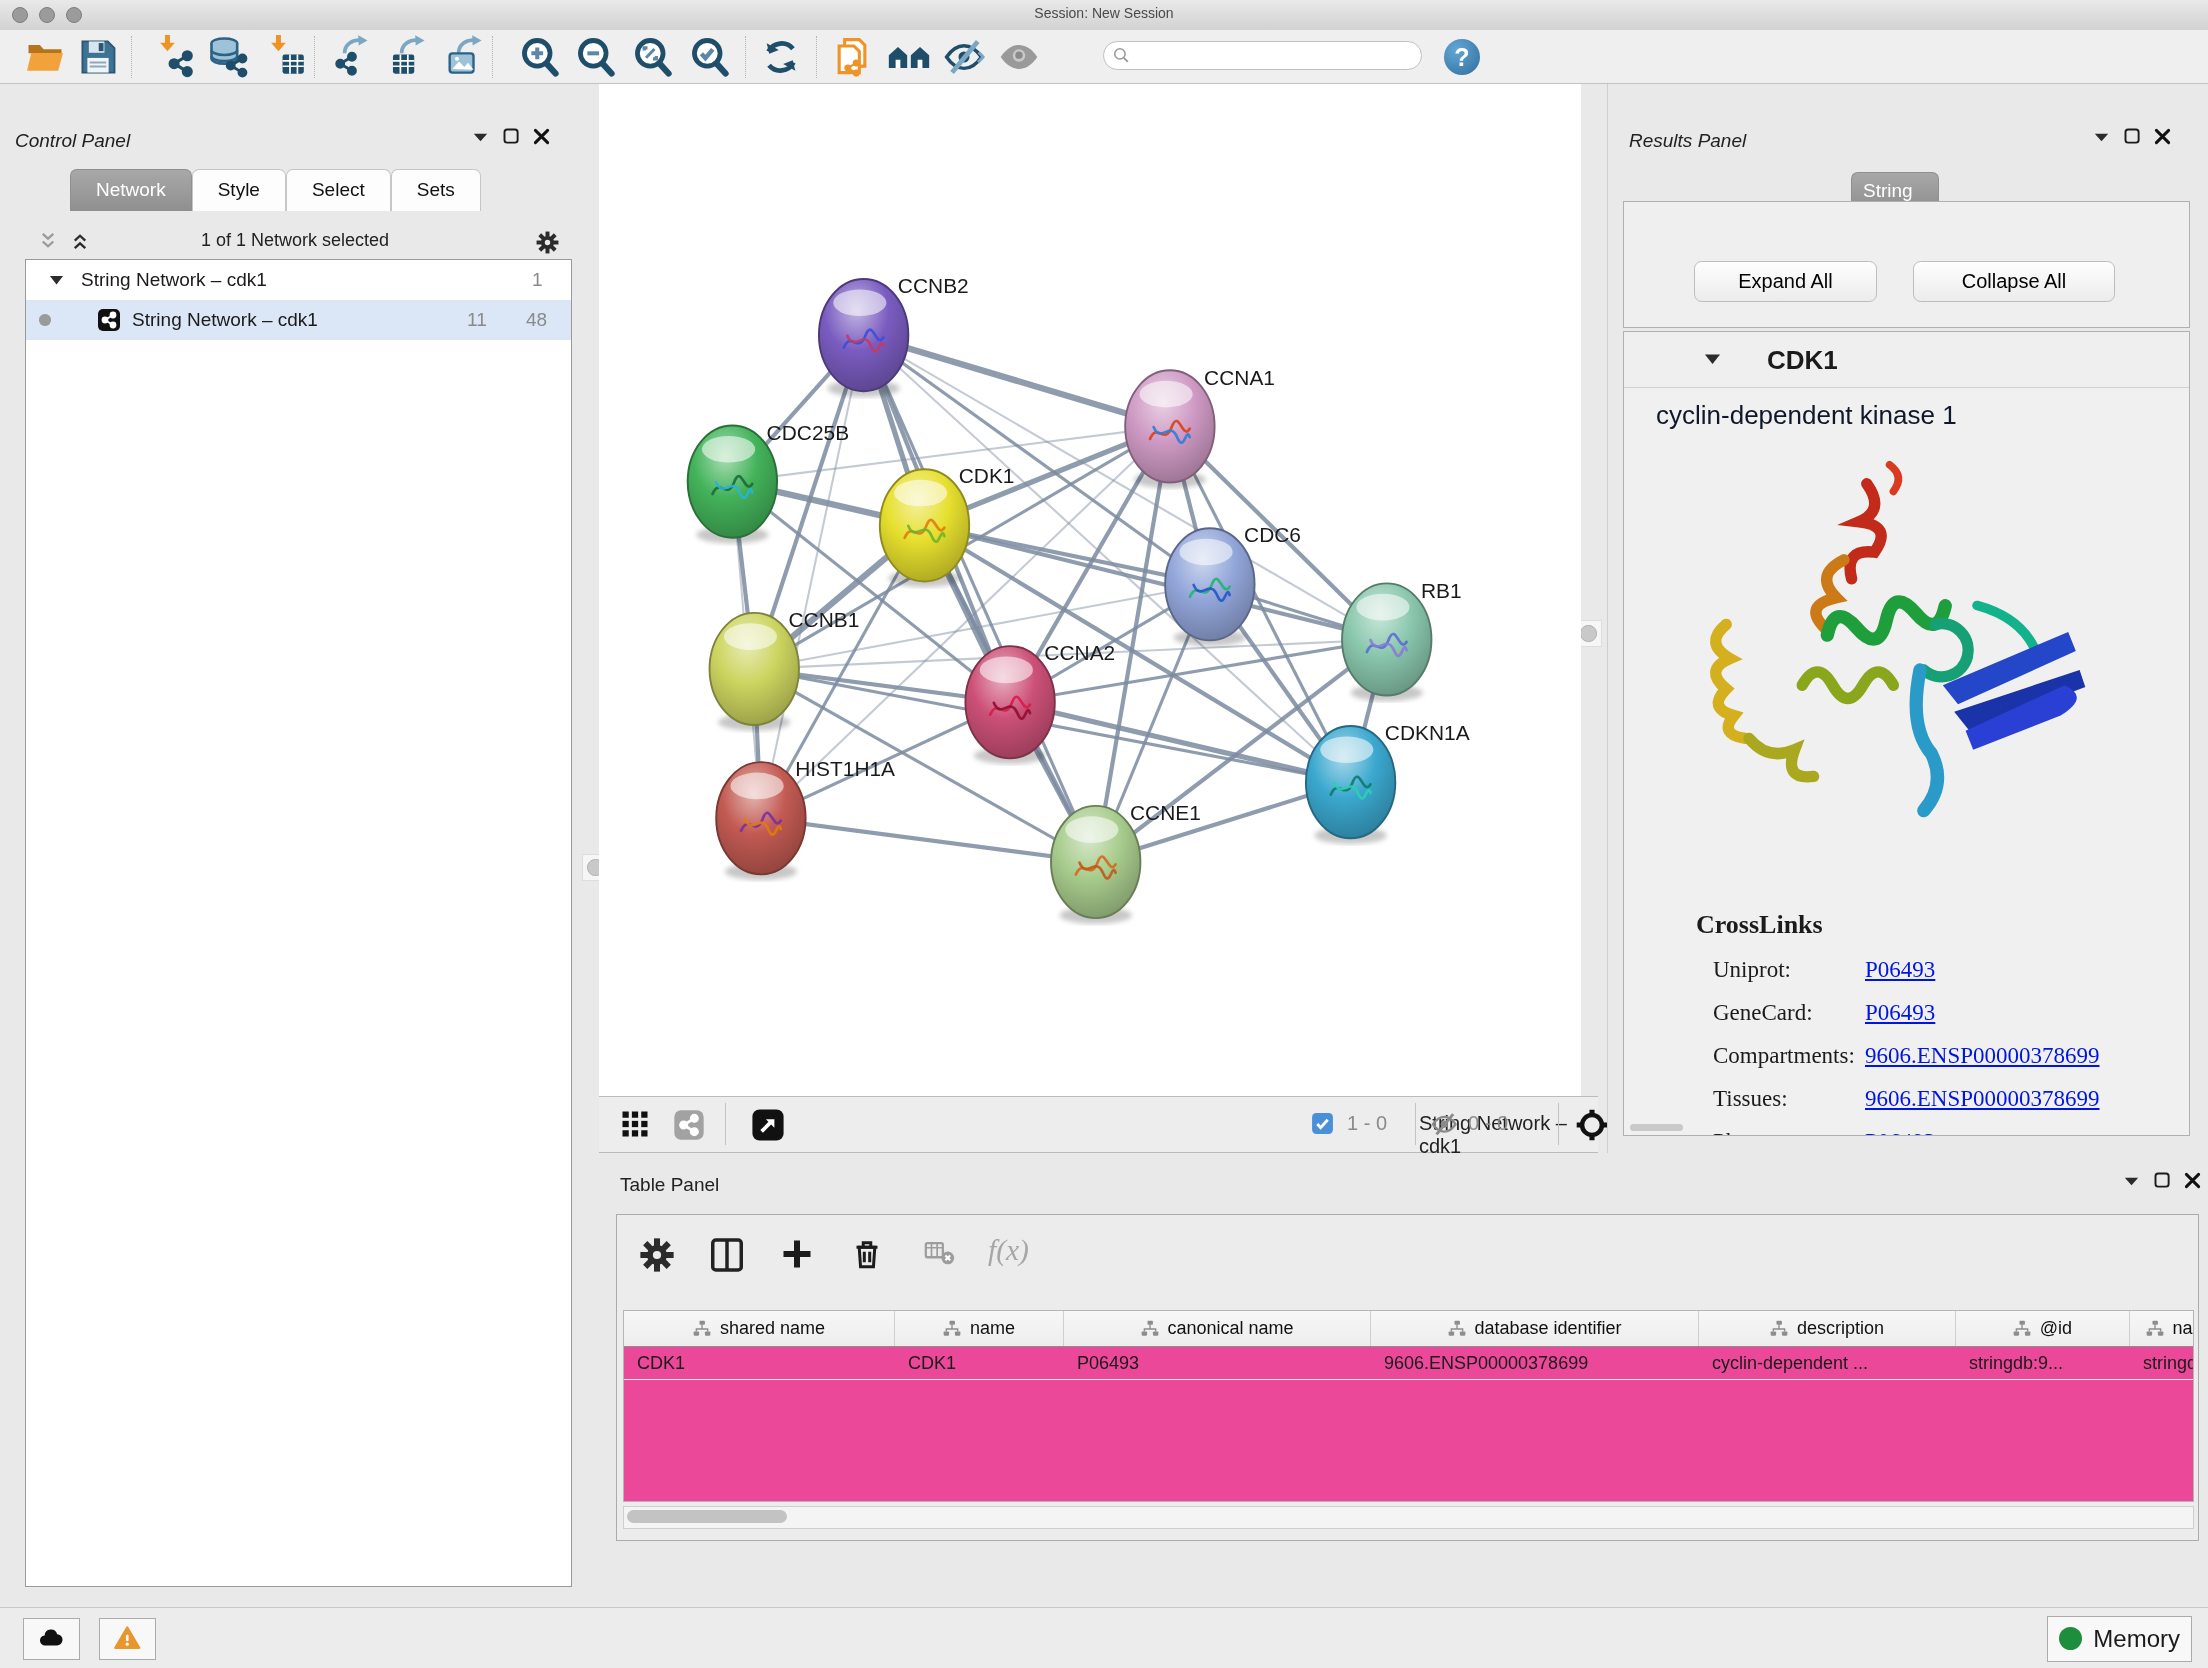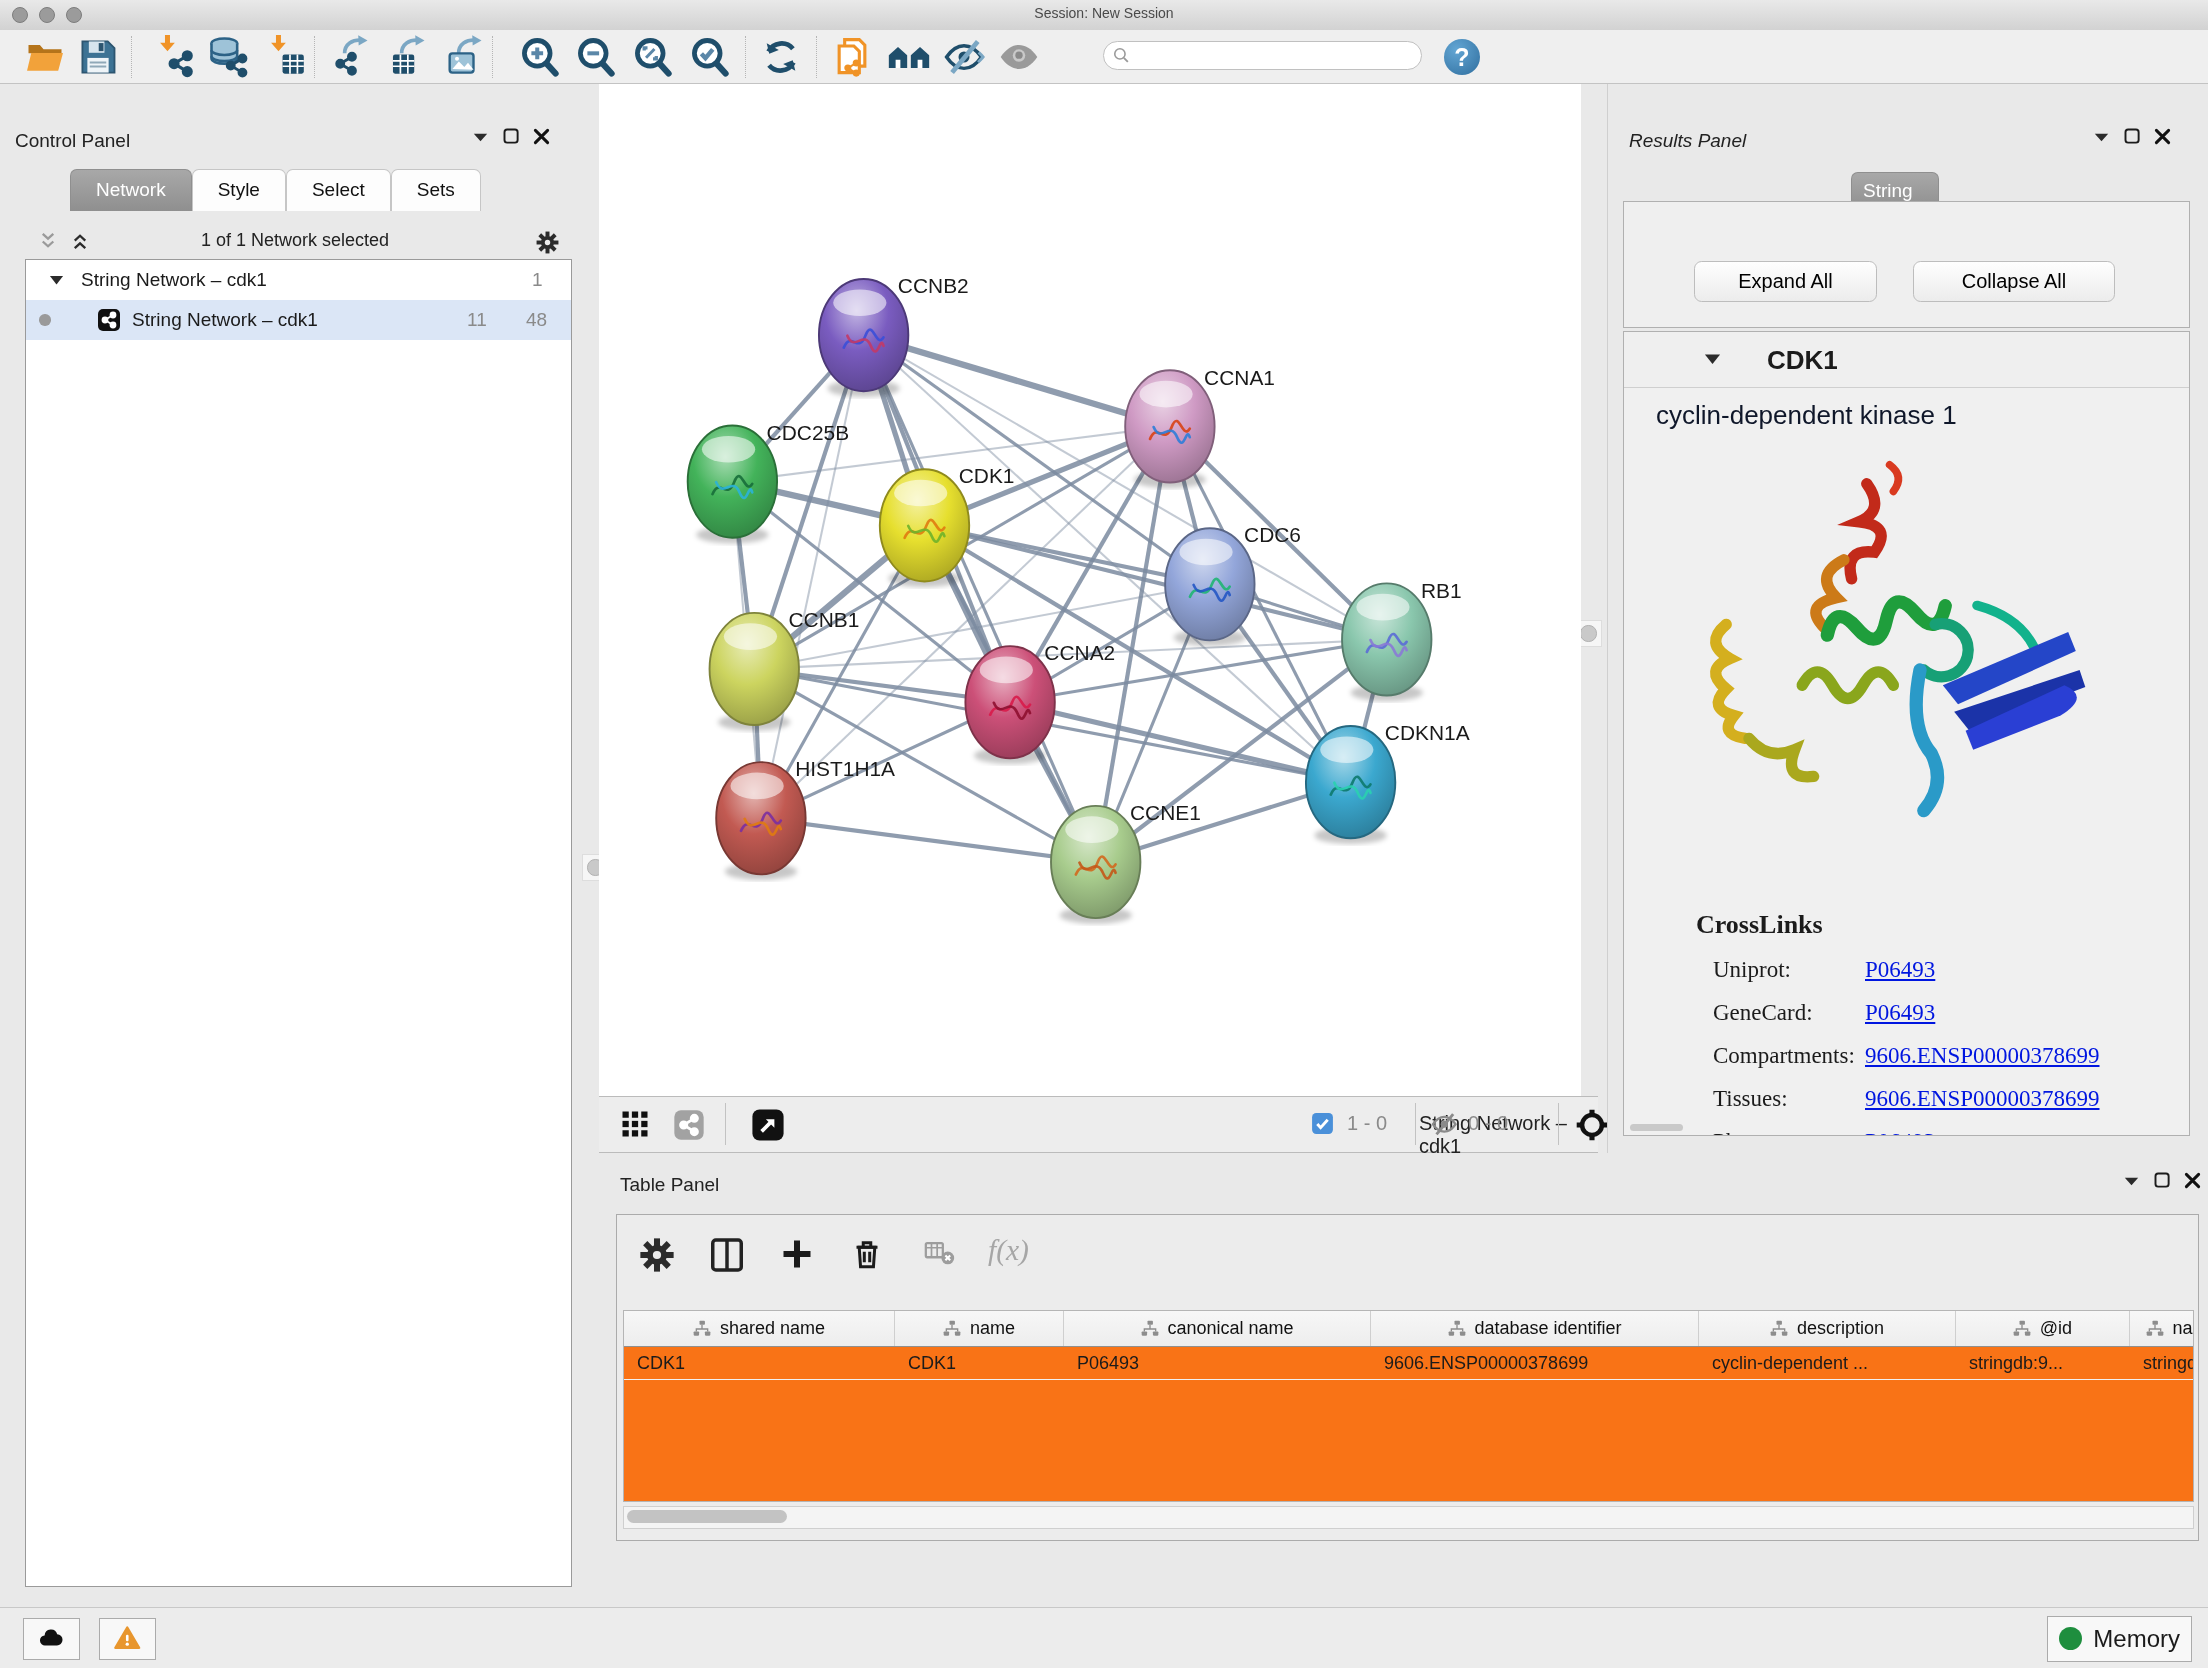--- a/index.html
+++ b/index.html
@@ -21,21 +21,21 @@
     border:1px solid #c0c0c0;border-radius:14.3px;display:flex;align-items:center;padding-left:7.6px;box-sizing:border-box;}
   #search-input{border:none;outline:none;font-size:16px;width:266px;background:transparent;}
   #help-btn{position:absolute;left:1444px;top:8.6px;width:36px;height:36px;border-radius:50%;
     background:radial-gradient(circle at 35% 30%, #63a6d4, #2f6e9e);color:#fff;font-weight:bold;
     font-size:25px;text-align:center;line-height:36px;cursor:pointer;}
   
   .panel-title{font-size:19px;color:#222;}
   .panel-ico{width:21px;height:21px;display:inline-block;cursor:pointer;}
   
   #control-panel{position:absolute;left:0;top:84px;width:592px;height:1524px;background:#e9e9e9;}
-  #cp-title{position:absolute;left:15px;top:46px;}
+  #cp-title{position:absolute;left:15px;top:46px;font-style:italic;}
   .hdr-icons{position:absolute;display:flex;gap:9.5px;align-items:center;}
   #cp-tabs{position:absolute;left:70px;top:85px;height:42px;display:flex;}
   .tab{border:1px solid #c6c6c6;border-bottom:none;background:#fdfdfd;border-radius:6.7px 6.7px 0 0;
     padding:0 25px;font-size:19px;line-height:40px;cursor:pointer;color:#111;}
   .tab.active{background:linear-gradient(#a8a8a8,#8f8f8f);color:#fff;border-color:#8f8f8f;}
   #cp-selbar{position:absolute;left:9.5px;top:137px;width:571px;height:38px;display:flex;align-items:center;}
   #cp-selbar .txt{position:absolute;left:0;width:100%;text-align:center;font-size:18px;color:#222;}
   #tree-box{position:absolute;left:25px;top:175px;width:547px;height:1328px;background:#fff;
     border:1px solid #9a9a9a;box-sizing:border-box;}
   .tree-row{position:relative;height:40px;display:flex;align-items:center;font-size:19px;}
@@ -73,21 +73,21 @@
   .cl-label{width:152px;}
   .cl-link{color:#0016e0;text-decoration:underline;cursor:pointer;}
   #rp-scroll{position:absolute;left:5.7px;bottom:3.8px;width:53px;height:7.6px;border-radius:3.8px;background:#c9c9c9;}
   
   #table-panel{position:absolute;left:599px;top:1153px;width:1609px;height:455px;background:#e9e9e9;}
   #tp-title{position:absolute;left:21px;top:21px;}
   #tp-box{position:absolute;left:17px;top:61px;width:1583px;height:327px;background:#ececec;
     border:1px solid #ababab;box-sizing:border-box;}
   .tp-tool{position:absolute;top:21px;width:42px;height:42px;cursor:pointer;}
   #fx-ico{font-family:"Liberation Serif", serif;font-style:italic;font-size:29.5px;color:#a6a6a6;}
-  #tbl{position:absolute;left:5.7px;top:95px;width:1569px;height:190px;background:#f97316;overflow:hidden;
+  #tbl{position:absolute;left:5.7px;top:95px;width:1569px;height:190px;background:#ec4899;overflow:hidden;
     border:1px solid #b5b5b5;}
   #tbl-head{display:flex;height:35px;background:linear-gradient(#f7f7f7,#ededed);border-bottom:1.9px solid #8f8f8f;}
   .th{display:flex;align-items:center;justify-content:center;gap:7.6px;font-size:18px;color:#111;
     border-right:1px solid #cfcfcf;box-sizing:border-box;flex:0 0 auto;cursor:pointer;}
   .tr{display:flex;height:32px;border-bottom:1px solid #f0f0f0;}
   .td{font-size:18px;padding-left:13.3px;display:flex;align-items:center;box-sizing:border-box;flex:0 0 auto;
     white-space:nowrap;overflow:hidden;}
   #tbl-hscroll{position:absolute;left:5.7px;top:291px;width:1569px;height:21px;background:#f4f4f4;border:1px solid #cfcfcf;}
   #tbl-thumb{position:absolute;left:3.8px;top:2.9px;width:160px;height:13.3px;border-radius:6.7px;background:#c3c3c3;}
   #tp-tabs{position:absolute;left:525px;top:405px;display:flex;}

